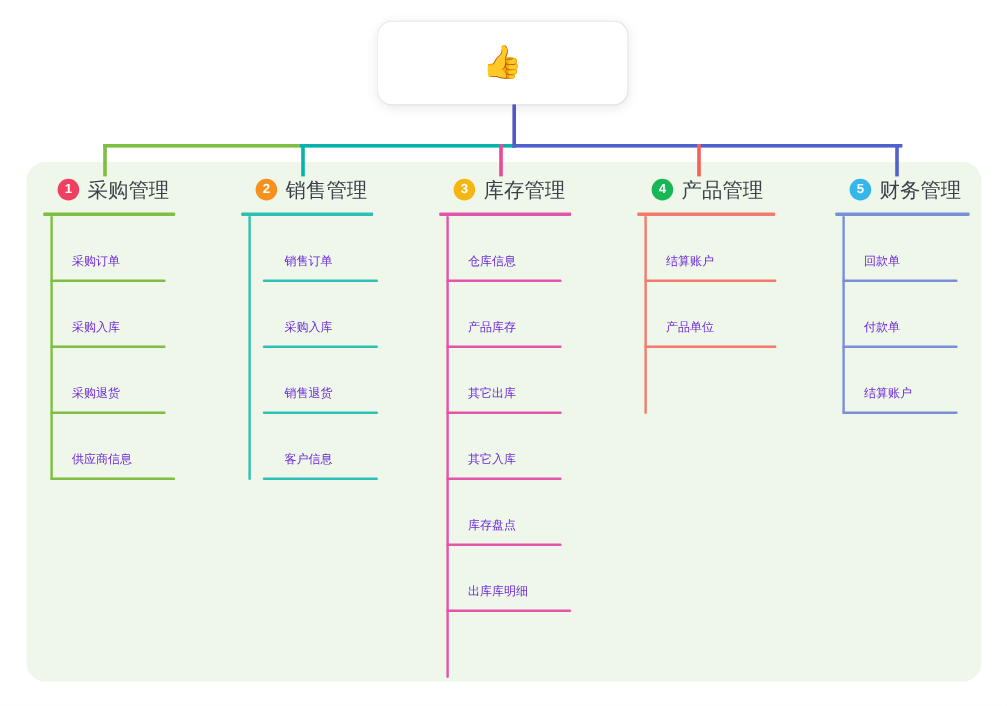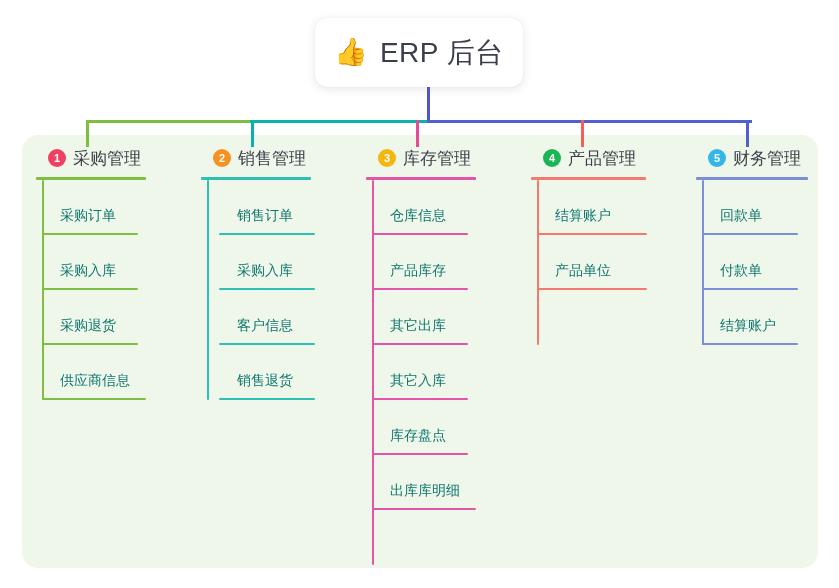--- a/index.html
+++ b/index.html
@@ -120,43 +120,42 @@
   }
   .leaf {
     position: relative;
     height: 55px;
     box-sizing: border-box;
   }
   .leaf-text {
     position: absolute;
     left: 18px;
     bottom: 10px;
-    font-size: 14px;
-    color: #0f766e;
+    font-size: 10px;
+    color: #6d28d9;
     white-space: nowrap;
   }
   .leaf-rule {
     position: absolute;
     left: 0px;
     bottom: 0;
     height: 2px;
     width: 96px;
     border-radius: 1px;
   }
 </style>
 </head>
 <body>
 
 <div id="mindmap">
 
   <div class="panel"></div>
 
   <div class="root-card">
     <span class="root-emoji">👍</span>
-    <span class="root-title">ERP 后台</span>
   </div>
 
   <div id="connector-layer">
       <div class="conn conn-v" style="left: 427px; top: 87px; height: 36px; background: rgb(79, 87, 196);"></div>
       <div class="conn conn-h" style="left: 86px; top: 120px; width: 165px; background: rgb(126, 190, 66);"></div>
       <div class="conn conn-h" style="left: 250px; top: 120px; width: 178px; background: rgb(8, 179, 171);"></div>
       <div class="conn conn-h" style="left: 427px; top: 120px; width: 325px; background: rgb(81, 96, 207);"></div>
       <div class="conn conn-v" style="left: 86px; top: 120px; height: 27px; background: rgb(126, 190, 66);"></div>
       <div class="conn conn-v" style="left: 251px; top: 120px; height: 27px; background: rgb(8, 179, 171);"></div>
       <div class="conn conn-v" style="left: 416px; top: 120px; height: 27px; background: rgb(232, 75, 147);"></div>
@@ -201,25 +200,25 @@
           <div class="spine" style="height: 220px; background: rgb(47, 192, 180);"></div>
           <div class="leaf">
             <span class="leaf-text">销售订单</span>
             <div class="leaf-rule" style="background: rgb(47, 192, 180);"></div>
           </div>
           <div class="leaf">
             <span class="leaf-text">采购入库</span>
             <div class="leaf-rule" style="background: rgb(47, 192, 180);"></div>
           </div>
           <div class="leaf">
+            <span class="leaf-text">销售退货</span>
+            <div class="leaf-rule" style="background: rgb(47, 192, 180);"></div>
+          </div>
+          <div class="leaf">
             <span class="leaf-text">客户信息</span>
-            <div class="leaf-rule" style="background: rgb(47, 192, 180);"></div>
-          </div>
-          <div class="leaf">
-            <span class="leaf-text">销售退货</span>
             <div class="leaf-rule" style="background: rgb(47, 192, 180);"></div>
           </div>
         </div>
       </div>
       <div class="branch" style="left: 366px; width: 160px;">
         <div class="branch-head">
           <span class="badge" style="background: rgb(245, 182, 18);">3</span>
           <span class="branch-label">库存管理</span>
         </div>
         <div class="branch-rule" style="width: 110px; background: rgb(226, 85, 168);"></div>

